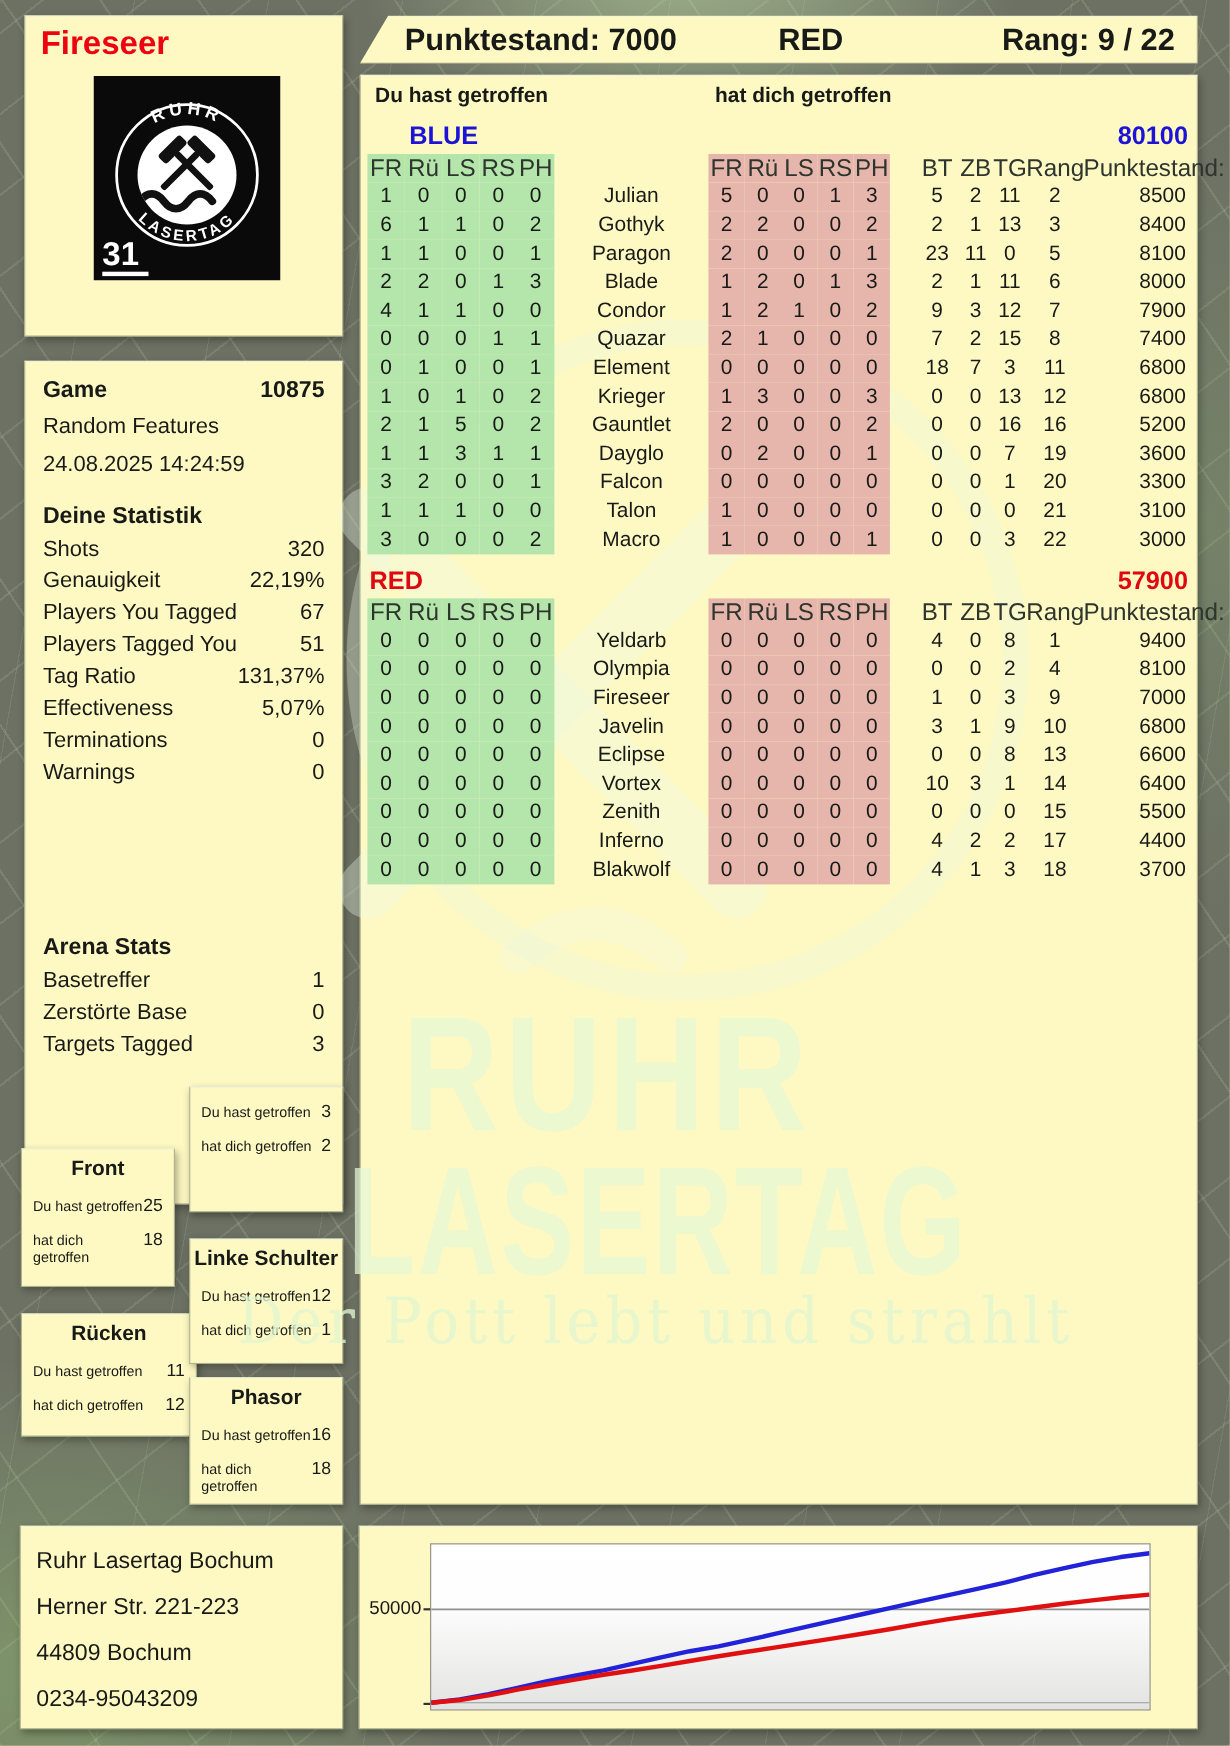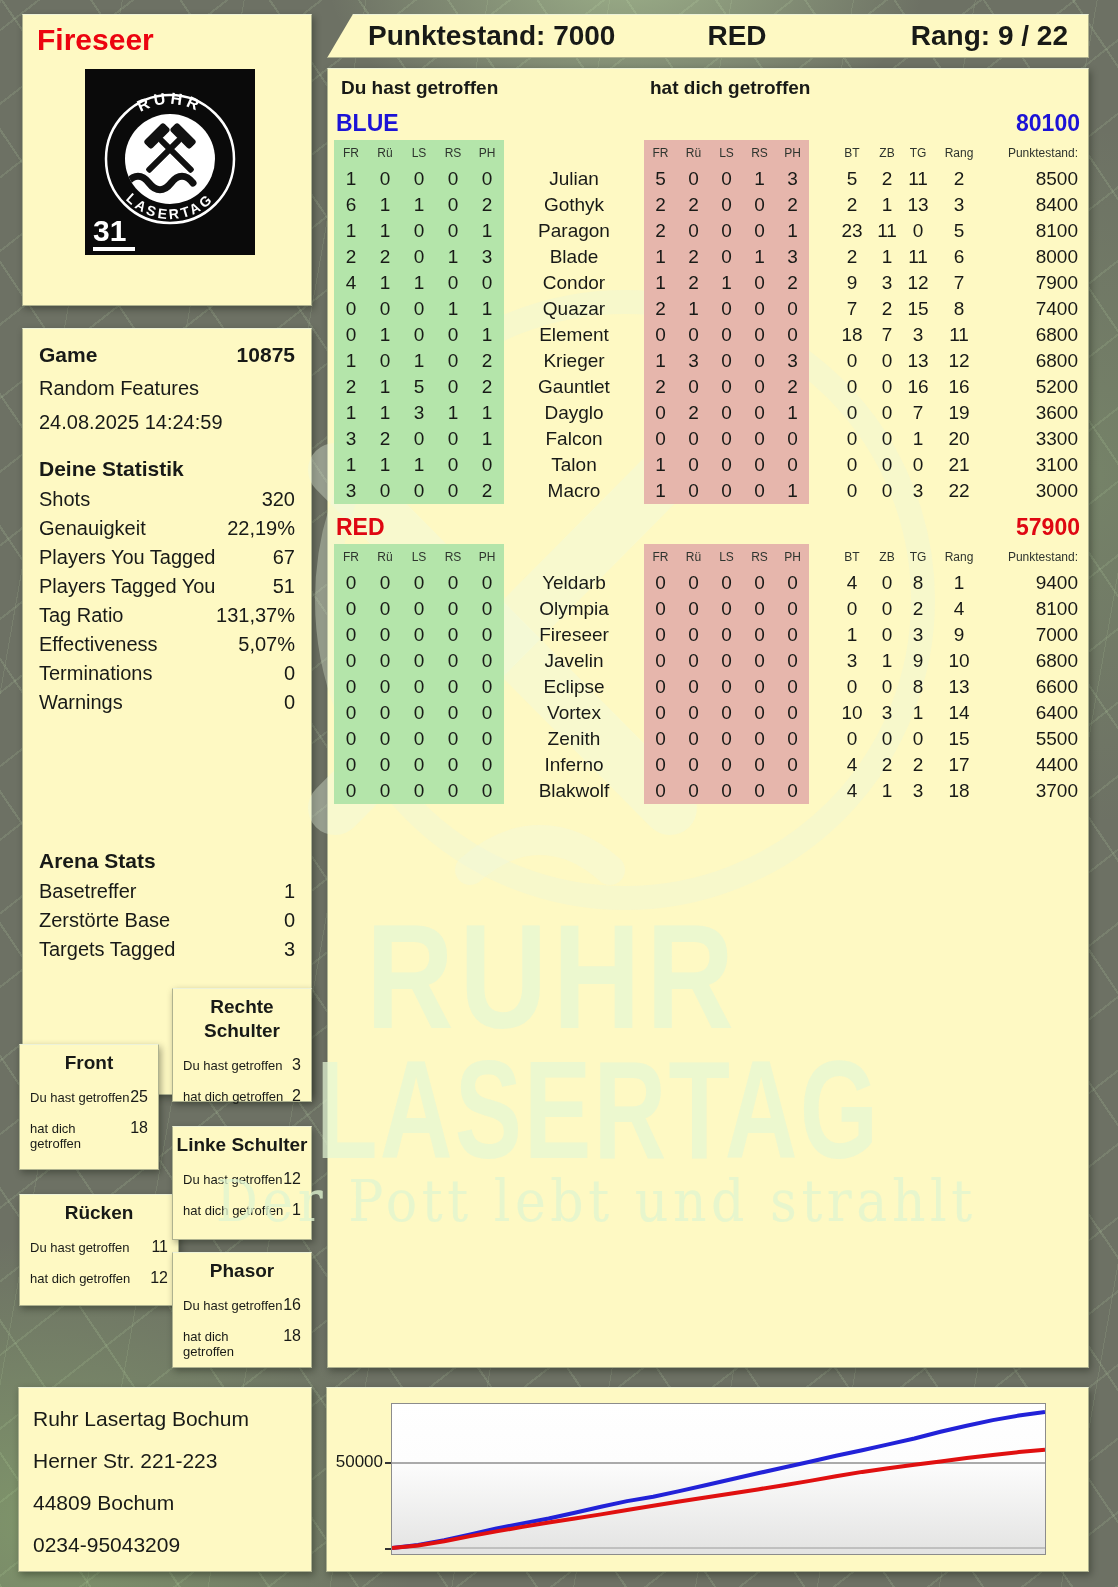--- a/index.html
+++ b/index.html
@@ -66,21 +66,21 @@
   #taken-header{position:absolute;left:316px;top:0;}
   #given-header{position:absolute;left:7px;top:0;}
   .hit-heads{position:relative;}
   .team-head{display:flex;justify-content:space-between;align-items:center;height:33px;font-weight:bold;font-size:23px;padding:0 2px;}
   .trow{display:grid;grid-template-columns:repeat(5,34px) 140px repeat(5,33px) 24px 38px 32px 30px 52px 1fr;
         height:26px;align-items:center;font-size:19px;}
   .trow span{text-align:center;}
   .trow .cg{background:#b4e5aa;height:26px;line-height:26px;}
   .trow .cr{background:#e6b6ac;height:26px;line-height:26px;}
   .trow .cp{text-align:right;padding-right:4px;}
-  .trow.hd{font-size:12px;color:#2e342e;}
+  .trow.hd{font-size:22px;color:#2e342e;}
   .team-red{margin-top:7px;}
 
   
   #address-panel{left:18px;top:1387px;width:294px;height:185px;font-size:21px;}
   #address-panel .inner{padding:10px 14px;}
   .addr-line{line-height:42px;white-space:nowrap;}
 
   
   #chart-panel{left:326px;top:1387px;width:763px;height:185px;}
   #plot{position:absolute;left:64px;top:15px;width:655px;height:152px;z-index:2;
@@ -214,21 +214,20 @@
     <div class="bp-row">
       <span class="k">Du hast getroffen</span>
       <span class="v">11</span>
     </div>
     <div class="bp-row">
       <span class="k">hat dich getroffen</span>
       <span class="v">12</span>
     </div>
   </div>
 <div class="panel bp-box" id="bp-rechte">
-    <div class="bp-title">Rechte Schulter</div>
     <div class="bp-row">
       <span class="k">Du hast getroffen</span>
       <span class="v">3</span>
     </div>
     <div class="bp-row">
       <span class="k">hat dich getroffen</span>
       <span class="v">2</span>
     </div>
   </div>
 <div class="panel bp-box" id="bp-linke">
@@ -255,21 +254,21 @@
   </div>
 
 <div class="panel" id="main-panel">
   <div class="inner">
     <div class="hit-heads">
       <span id="given-header">Du hast getroffen</span>
       <span id="taken-header">hat dich getroffen</span>
     </div>
     <div>
       <div class="team-head">
-        <span style="color: rgb(28, 19, 214);">BLUE</span>
+        <span style="color: rgb(28, 19, 214); margin-left: 36px;">BLUE</span>
         <span style="color: rgb(28, 19, 214);">80100</span>
       </div>
       <div class="team-rows">
           <div class="trow hd">
             <span class="cg">FR</span>
             <span class="cg">Rü</span>
             <span class="cg">LS</span>
             <span class="cg">RS</span>
             <span class="cg">PH</span>
             <span class="cn"></span>

